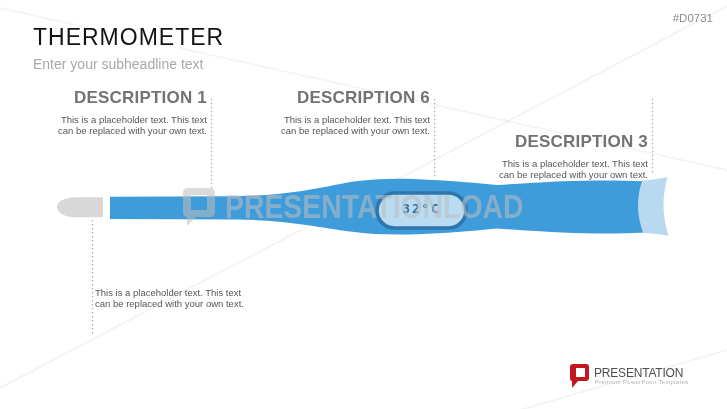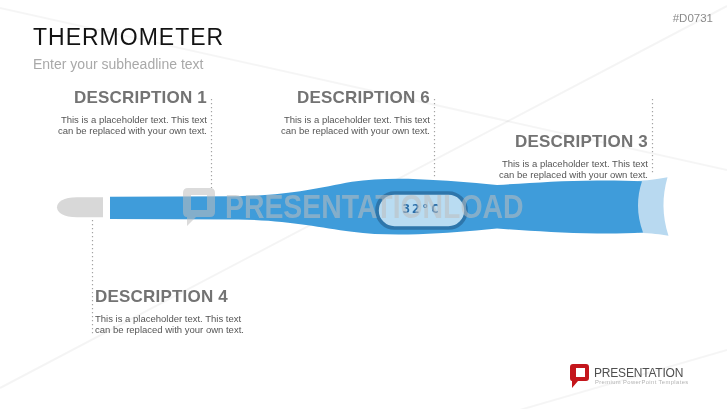--- a/index.html
+++ b/index.html
@@ -77,21 +77,20 @@
     </div>
   </div>
   <div class="desc right d3">
     <div class="hd">DESCRIPTION 3</div>
     <div class="bd">
       <div>This is a placeholder text. This text</div>
       <div>can be replaced with your own text.</div>
     </div>
   </div>
   <div class="desc left d4">
-    <div class="hd">DESCRIPTION 4</div>
     <div class="bd">
       <div>This is a placeholder text. This text</div>
       <div>can be replaced with your own text.</div>
     </div>
   </div>
 
   <svg class="layer" width="727" height="409" viewBox="0 0 727 409">
 
     <g stroke="#a3a3a3" stroke-width="1.2" stroke-dasharray="1.3 2.7" fill="none">
       <line x1="211.5" y1="99" x2="211.5" y2="188"></line>

